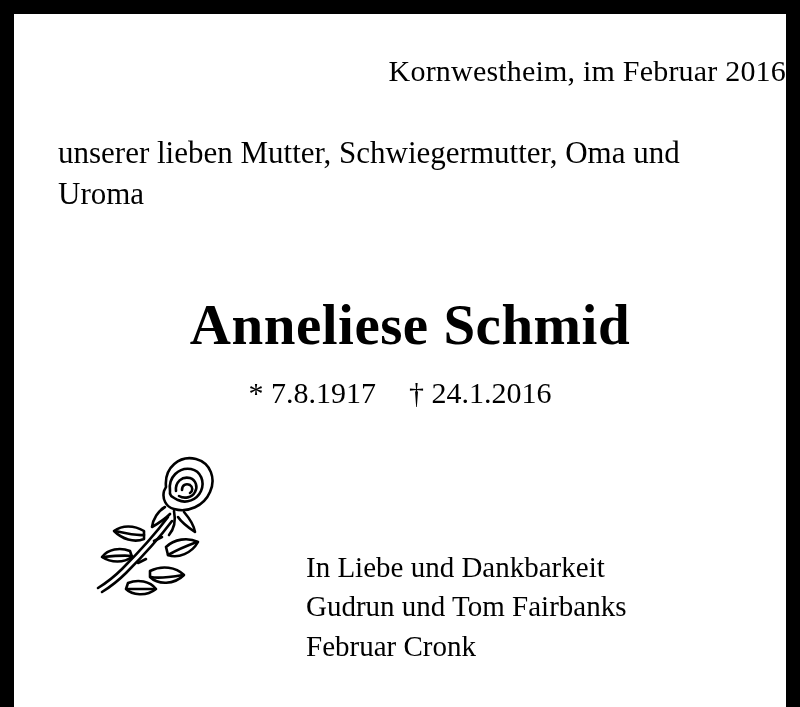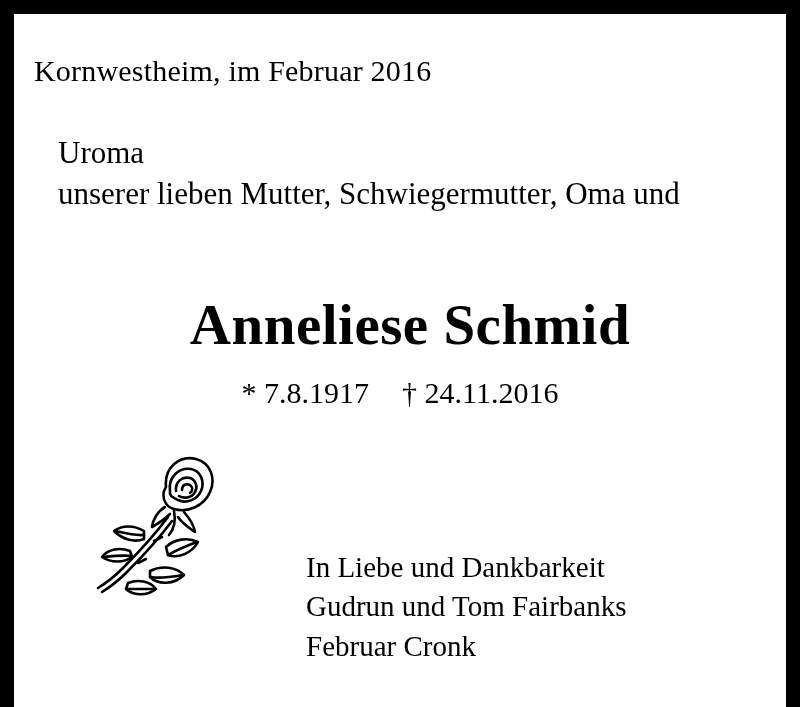--- a/index.html
+++ b/index.html
@@ -31,22 +31,22 @@
     position: relative;
     width: 100%;
     height: 100%;
     box-sizing: border-box;
     background: #fff;
   }
   .place-line {
     position: absolute;
     top: 40px;
     left: 0;
-    right: 8px;
-    text-align: left;
+    right: 0;
+    text-align: right;
     font-size: 30px;
     letter-spacing: 0.2px;
     padding-left: 20px;
   }
   .intro {
     position: absolute;
     top: 118px;
     left: 44px;
     width: 690px;
     font-size: 31px;
@@ -102,32 +102,32 @@
 </style>
 </head>
 <body>
 
 <div class="notice">
   <div class="inner">
 
     <div class="place-line">Kornwestheim, im Februar 2016</div>
 
     <div class="intro">
+      <div>unserer lieben Mutter, Schwiegermutter, Oma und</div>
       <div>Uroma</div>
-      <div>unserer lieben Mutter, Schwiegermutter, Oma und</div>
     </div>
 
     <div class="name">Anneliese Schmid</div>
 
     <div class="dates">
       <span>*</span>
       <span>7.8.1917</span>
       <span class="sep"></span>
       <span>†</span>
-      <span>24.11.2016</span>
+      <span>24.1.2016</span>
     </div>
 
     <div class="rose">
       <svg viewBox="0 0 190 185" width="190" height="185" xmlns="http://www.w3.org/2000/svg">
         <g fill="none" stroke="#000" stroke-width="2.6" stroke-linecap="round" stroke-linejoin="round">
 
           <path d="M108 58 C106 38 122 26 138 30 C153 34 158 50 152 63 C146 77 130 84 116 80 C108 78 104 70 106 62 Z"></path>
           <path d="M112 62 C110 48 121 38 133 40 C143 42 147 53 143 62 C139 71 128 75 120 71 C114 68 111 67 112 62 Z"></path>
           <path d="M118 62 C117 53 124 47 132 49 C138 51 140 58 137 63 C134 69 126 70 121 67"></path>
           <path d="M124 61 C124 56 128 54 132 56 C135 58 135 62 132 64"></path>

